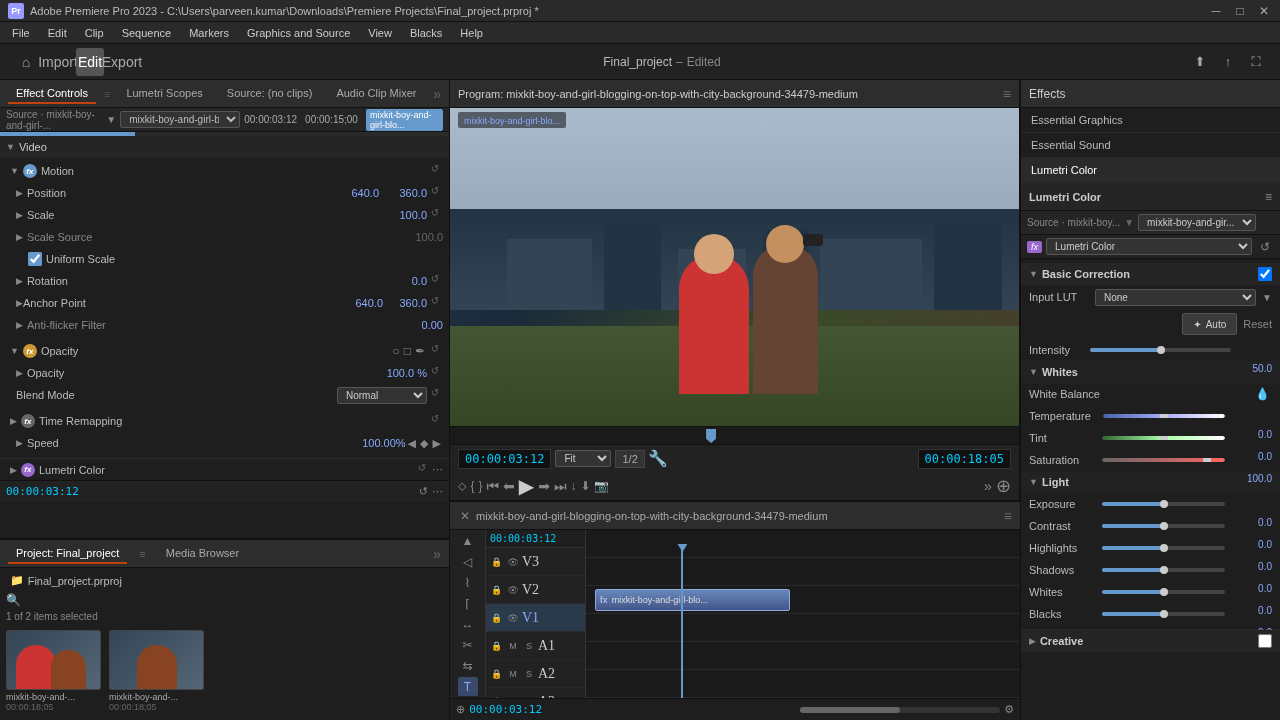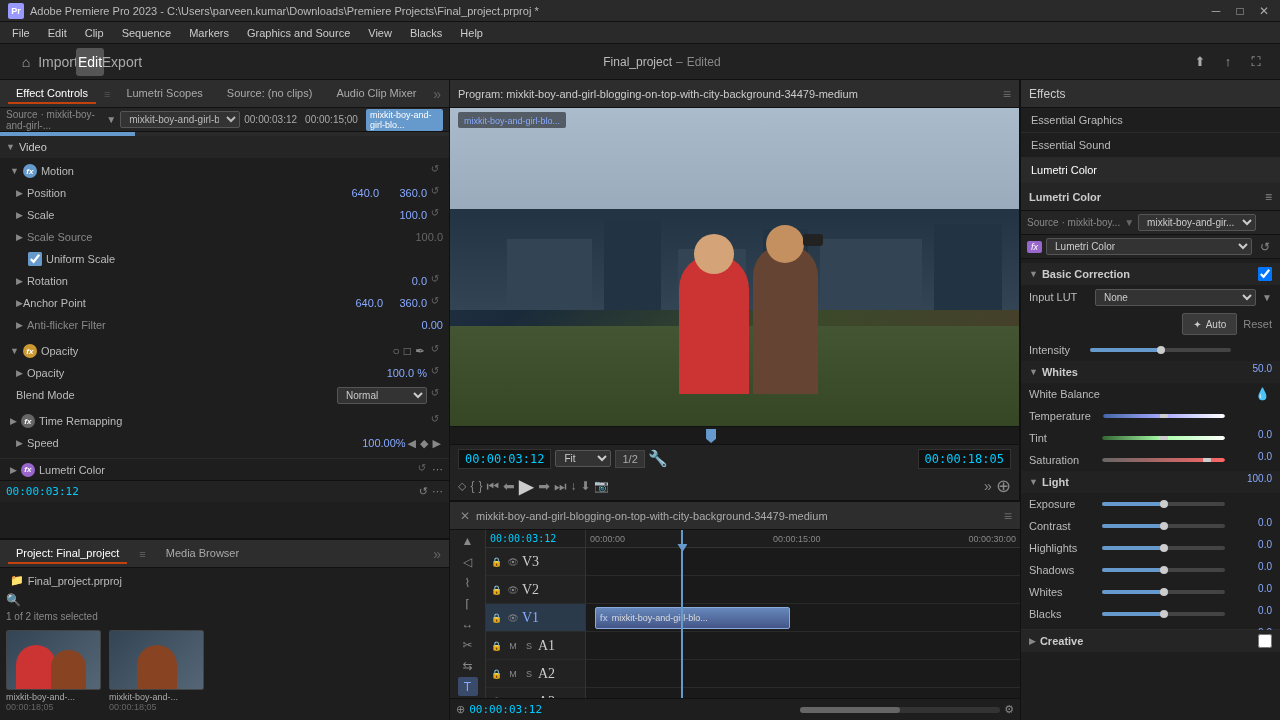--- a/index.html
+++ b/index.html
@@ -1102,29 +1102,20 @@
           <div class="track-header">
             <span class="track-btn">🔒</span>
             <span class="track-btn" style="font-size:9px;">M</span>
             <span class="track-btn" style="font-size:9px;">S</span>
             <span class="track-name">A3</span>
           </div>
         </div>
 
         <div class="timeline-tracks-right">
 
-          <div class="timeline-ruler">
-            <div class="timeline-ruler-labels">
-              <span>00:00:00</span>
-              <span>00:00:15:00</span>
-              <span>00:00:30:00</span>
-            </div>
-
-            <div style="position:absolute;top:0;left:22%;width:2px;height:100%;background:#6699cc;"></div>
-          </div>
 
           <div class="timeline-track-area"></div>
 
           <div class="timeline-track-area"></div>
 
           <div class="timeline-track-area">
             <div class="timeline-clip" style="left:2%;width:45%;">
               <span style="font-size:9px;color:#ddd;margin-right:4px;font-weight:bold;color:#aabbdd;">fx</span>
               <span>mixkit-boy-and-girl-blo...</span>
             </div>

